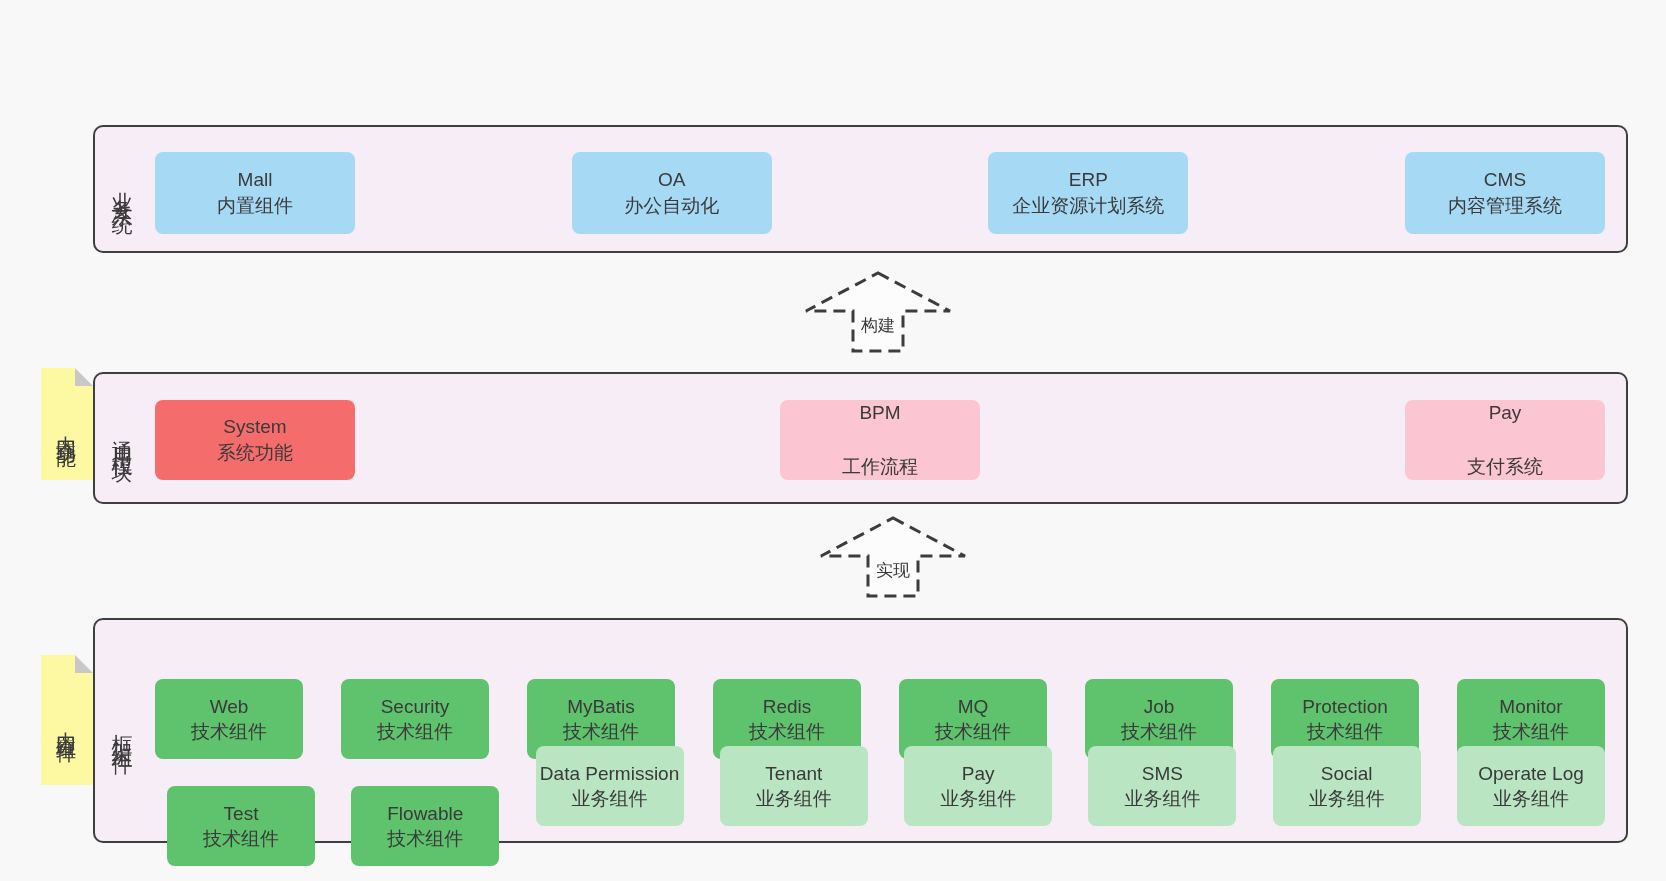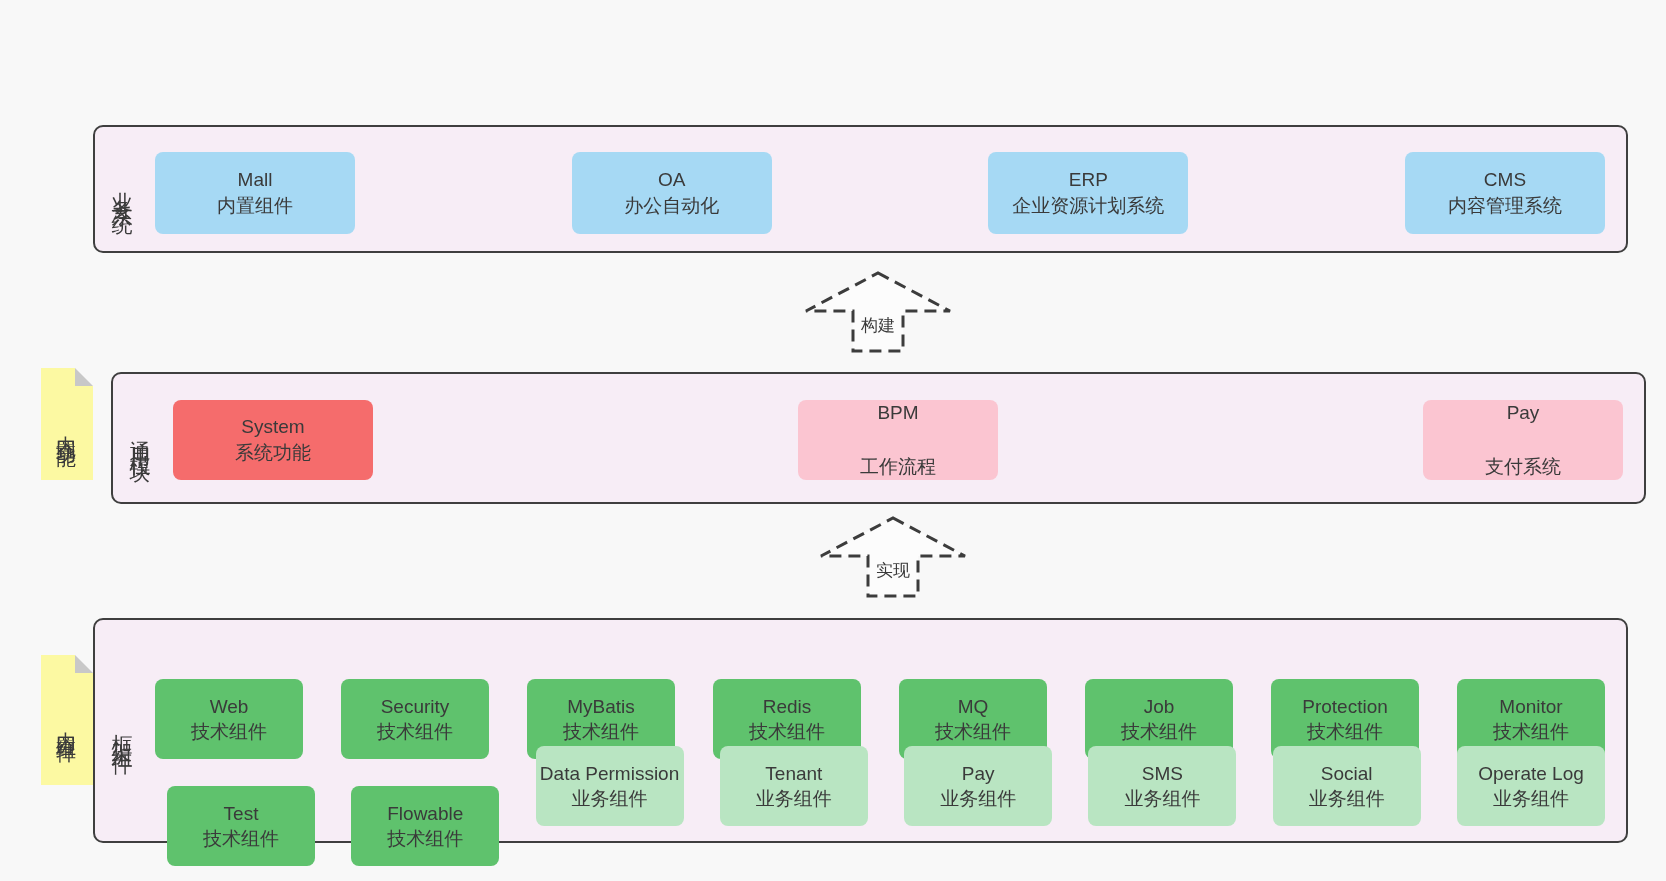--- a/index.html
+++ b/index.html
@@ -8,21 +8,21 @@
     --green:#5fc26d; --green-light:#b9e5c2;
     --note-yellow:#fcf9a2; --note-fold:#c8c8c8;
   }
   *{box-sizing:border-box;margin:0;padding:0;}
   body{background:#e9e9e9;font-family:"Liberation Sans","DejaVu Sans",sans-serif;}
   .canvas{position:relative;width:1666px;height:881px;background:var(--page-bg);overflow:hidden;}
 
   .panel{position:absolute;left:93px;width:1535px;background:var(--panel-bg);
          border:2px solid var(--border);border-radius:10px;z-index:2;}
   .panel-business{top:125px;height:128px;}
-  .panel-modules{top:372px;height:132px;margin-left:18px;}
+  .panel-modules{top:372px;height:132px;}
   .panel-components{top:618px;height:225px;}
 
   .vlabel{position:absolute;left:13px;top:50%;transform:translateY(-50%);
           writing-mode:vertical-rl;text-orientation:upright;
           font-size:21px;letter-spacing:7px;color:var(--text);white-space:nowrap;}
 
   .row{position:absolute;left:60px;right:21px;display:flex;justify-content:space-between;}
   .panel-business .row{top:25px;}
   .panel-modules .row{top:26px;}
   .panel-components .row-1{top:19px;}

